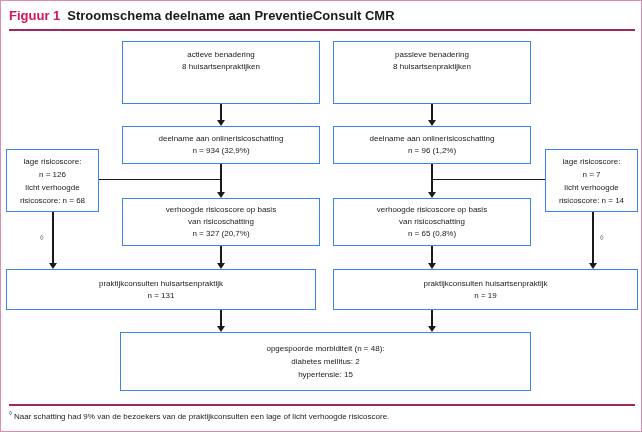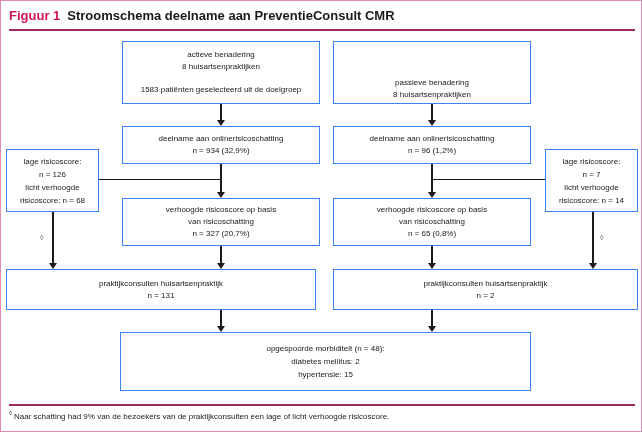--- a/index.html
+++ b/index.html
@@ -25,21 +25,21 @@
     box-sizing:border-box;
     display:flex;flex-direction:column;align-items:center;justify-content:center;
     text-align:center;
     font-size:8px;line-height:12px;
     background:#fff;
     padding:2px 4px;
   }
   .node div{white-space:nowrap;}
 
   .box-intro-left {left:121px;top:40px;width:198px;height:63px;justify-content:flex-start;padding-top:7px;}
-  .box-intro-right{left:332px;top:40px;width:198px;height:63px;justify-content:flex-end;padding-top:7px;}
+  .box-intro-right{left:332px;top:40px;width:198px;height:63px;justify-content:flex-start;padding-top:7px;}
   .intro-selected{margin-top:auto;margin-bottom:5px;}
 
   .box-online-left {left:121px;top:125px;width:198px;height:38px;}
   .box-online-right{left:332px;top:125px;width:198px;height:38px;}
 
   .box-low-left {left:5px;top:148px;width:93px;height:63px;}
   .box-low-right{left:544px;top:148px;width:93px;height:63px;}
   .box-low-left div,.box-low-right div{line-height:13px;}
 
   .box-elev-left {left:121px;top:197px;width:198px;height:48px;}
@@ -66,21 +66,20 @@
 <div class="figure">
 
   <div class="fig-header">
     <span class="fig-label">Figuur 1</span><span>Stroomschema deelname aan PreventieConsult CMR</span>
   </div>
   <div class="rule rule-top"></div>
 
   <div class="node box-intro-left">
     <div>actieve benadering</div>
     <div>8 huisartsenpraktijken</div>
-    <div class="intro-selected">1583 patiënten geselecteerd uit de doelgroep</div>
   </div>
   <div class="node box-intro-right">
     <div>passieve benadering</div>
     <div>8 huisartsenpraktijken</div>
   </div>
 
   <div class="vline" style="left:219px;top:103px;height:17px;"></div>
   <div class="arrowhead" style="left:216px;top:119px;"></div>
   <div class="vline" style="left:430px;top:103px;height:17px;"></div>
   <div class="arrowhead" style="left:427px;top:119px;"></div>
@@ -136,21 +135,21 @@
   <div class="vline" style="left:591px;top:211px;height:52px;"></div>
   <div class="arrowhead" style="left:588px;top:262px;"></div>
   <div class="diamond" style="left:599px;top:233px;">◊</div>
 
   <div class="node box-consult-left">
     <div>praktijkconsulten huisartsenpraktijk</div>
     <div>n = 131</div>
   </div>
   <div class="node box-consult-right">
     <div>praktijkconsulten huisartsenpraktijk</div>
-    <div>n = 2</div>
+    <div>n = 19</div>
   </div>
 
   <div class="vline" style="left:219px;top:309px;height:17px;"></div>
   <div class="arrowhead" style="left:216px;top:325px;"></div>
   <div class="vline" style="left:430px;top:309px;height:17px;"></div>
   <div class="arrowhead" style="left:427px;top:325px;"></div>
 
   <div class="node box-morbidity">
     <div>opgespoorde morbiditeit (n = 48):</div>
     <div>diabetes mellitus: 2</div>

